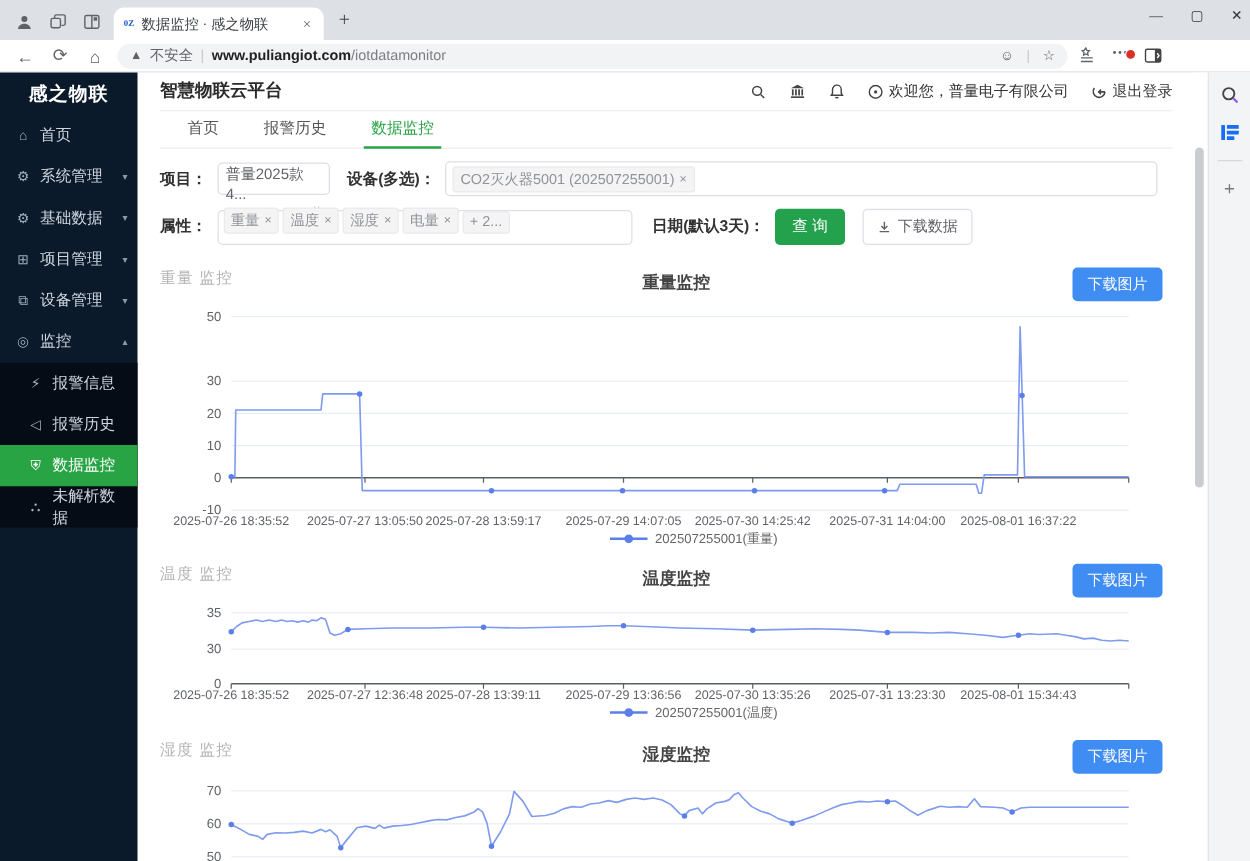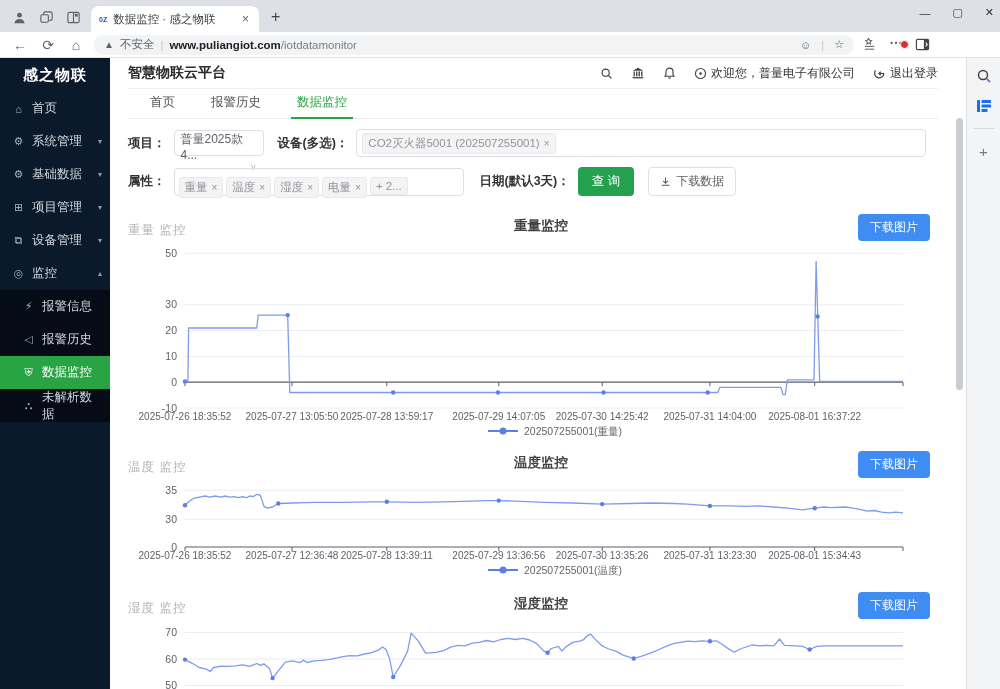--- a/index.html
+++ b/index.html
@@ -1,21 +1,21 @@
 <!DOCTYPE html>
 <html><head>
 <meta charset="utf-8">
 <style>
   * { margin:0; padding:0; box-sizing:border-box; }
   html,body { width:1000px; height:689px; overflow:hidden; }
   body { font-family:"Liberation Sans","DejaVu Sans",sans-serif; background:#fff; color:#333; }
   .screen { position:relative; width:1000px; height:689px; overflow:hidden; background:#fff; }
 
   
-  .tabstrip { height:32px; background:#dde1e6; display:flex; align-items:flex-end; position:relative; }
+  .tabstrip { height:32px; background:#dde1e6; display:flex; align-items:flex-end; position:relative;font-family:Liberation Serif, serif; }
   .strip-icons { display:flex; align-items:center; gap:12px; padding:0 10px 7px 12px; }
   .strip-icons svg { display:block; }
   .btab { display:flex; align-items:center; gap:6px; background:#fff; height:26px; width:168px;
           border-radius:8px 8px 0 0; padding:0 8px; font-size:11.5px; color:#3c4043; }
   .btab .favicon { font-size:7px; font-weight:bold; color:#1456c4; letter-spacing:0; }
   .btab .tab-title { flex:1; white-space:nowrap; overflow:hidden; }
   .btab .tab-close { color:#5f6368; font-size:12px; padding:0 2px; }
   .newtab { font-size:16px; color:#444; padding:0 12px 6px; }
   .wincontrols { position:absolute; right:6px; top:6px; display:flex; gap:22px; font-size:11px; color:#333; align-items:center; }
   .wincontrols span { display:inline-block; }
@@ -67,32 +67,32 @@
   .frow { display:flex; align-items:center; margin-bottom:10px; }
   .flabel { font-size:12.5px; font-weight:bold; color:#333; margin-right:8px; white-space:nowrap; }
   .select { width:90px; height:26px; border:1px solid #dcdfe6; border-radius:4px; display:flex;
             align-items:center; padding:0 6px; font-size:12px; color:#606266; }
   .select .caret { margin-left:auto; color:#b6b9c0; font-size:9px; }
   .device-box { flex:1; height:28px; border:1px solid #dcdfe6; border-radius:4px; display:flex;
                 align-items:center; padding:0 5px; margin-right:12px; }
   .tag { background:#f4f4f5; border:1px solid #e9e9eb; color:#909399; border-radius:3px;
          font-size:11.5px; padding:2px 5px; margin:0 3px 0 0; white-space:nowrap; display:flex; align-items:center; gap:4px; }
   .tag .x { color:#909399; font-size:10px; }
-  .attr-box { width:290px; height:28px; border:1px solid #dcdfe6; border-radius:4px; display:flex;
-              align-items:flex-start; padding:8px 4px; margin-right:16px; }
+  .attr-box { width:332px; height:28px; border:1px solid #dcdfe6; border-radius:4px; display:flex;
+              align-items:flex-end; padding:8px 4px; margin-right:16px; }
   .daterange { width:160px; height:28px; border:1px solid #dcdfe6; border-radius:4px; display:flex;
                align-items:center; justify-content:center; gap:8px; font-size:11.5px; color:#606266; margin-right:18px; }
   .btn-green { background:#23a14d; color:#fff; border:none; border-radius:4px; font-size:12.5px;
                padding:6px 14px; margin-right:14px; font-family:inherit; }
   .btn-plain { background:#fff; color:#606266; border:1px solid #dcdfe6; border-radius:4px;
                font-size:12px; padding:5px 11px; display:flex; align-items:center; gap:5px; font-family:inherit; }
 
   
   .chart-head { position:relative; height:26px; margin-top:4px; }
-  .chart-label { position:absolute; left:0; top:8px; font-size:12.5px; color:#b3b3b3; letter-spacing:1px; }
+  .chart-label { position:absolute; left:0; top:0; font-size:12.5px; color:#b3b3b3; letter-spacing:1px; }
   .chart-title { position:absolute; left:16px; right:0; text-align:center; top:3px; font-size:13.5px; font-weight:bold; color:#444; }
   .btn-img { position:absolute; right:8px; top:0; background:#3f8cf3; color:#fff; border:none;
              border-radius:4px; font-size:12px; padding:5px 12px; font-family:inherit; }
   .chart-box { width:812px; }
   .chart-box svg { display:block; }
 
   
   .page-scroll { width:12px; flex:none; position:relative; background:#fff; }
   .page-scroll .thumb { position:absolute; left:2px; width:7px; border-radius:4px; background:#c9ccd1; }
   .edge-strip { width:34px; flex:none; background:#f3f4f6; border-left:1px solid #dfe0e2;

